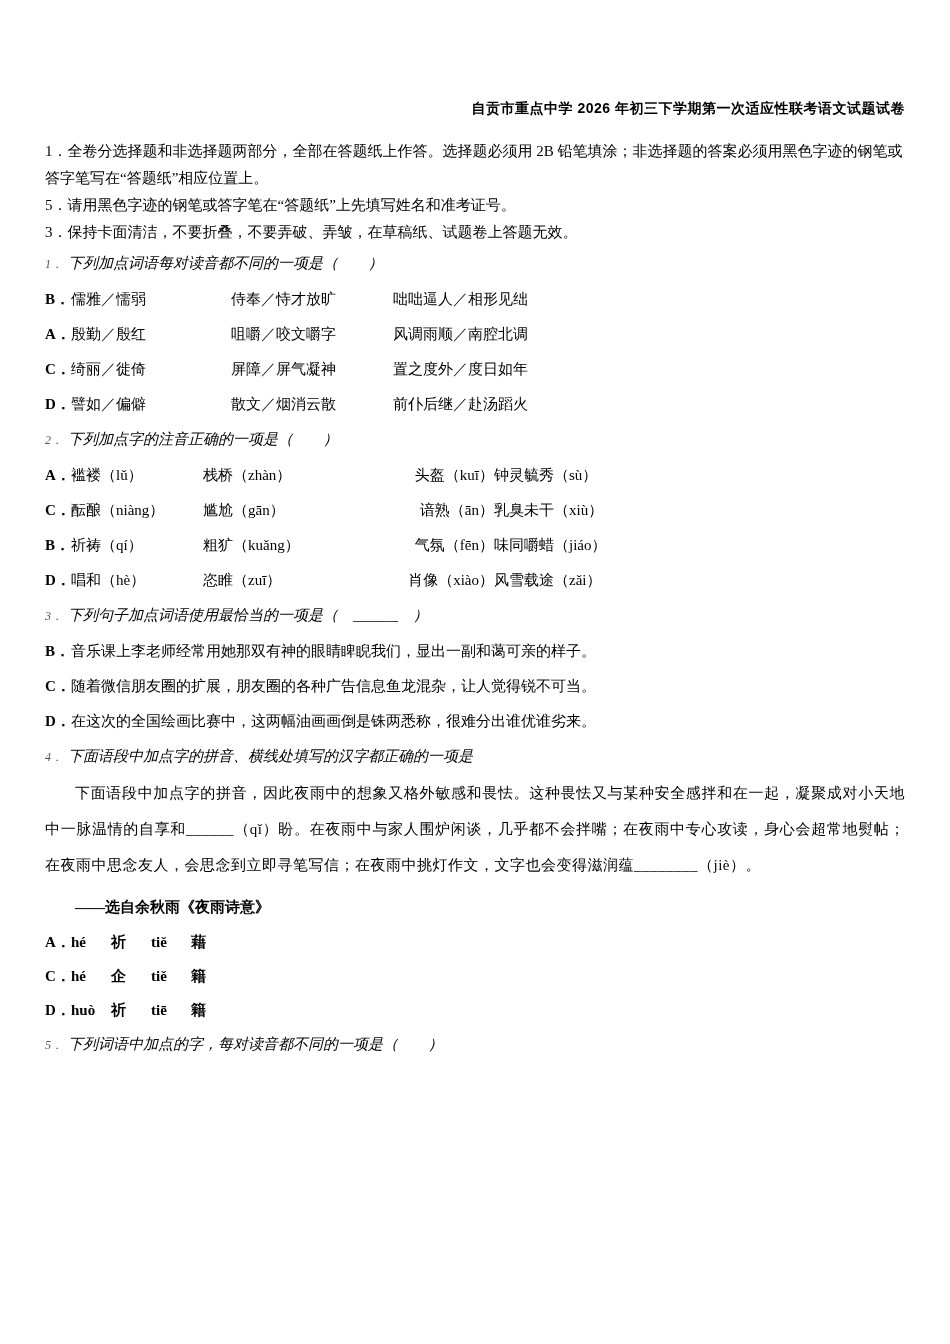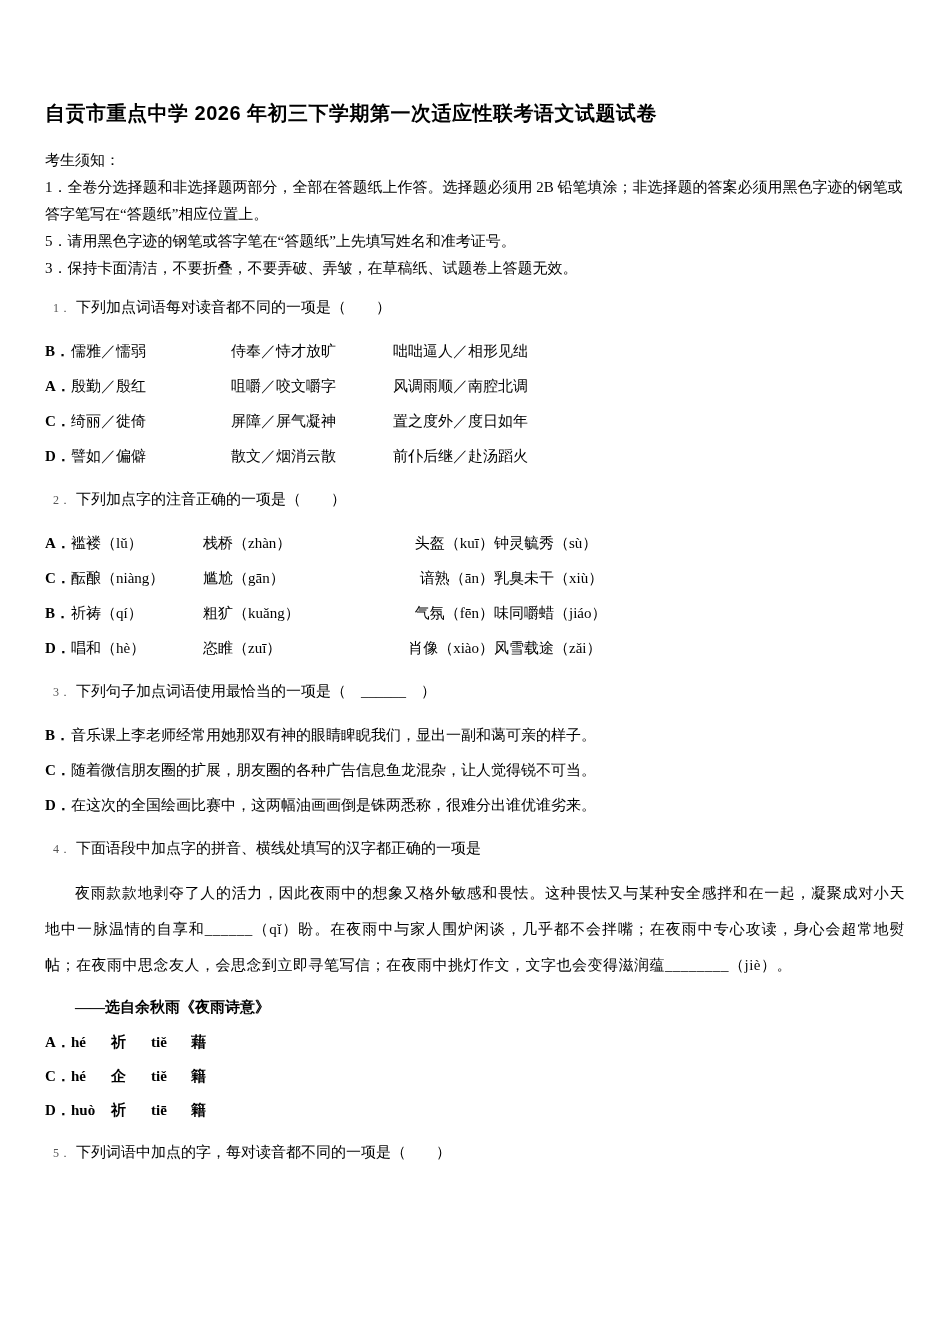--- a/index.html
+++ b/index.html
@@ -10,30 +10,30 @@
     margin: 0 auto;
     background: #ffffff;
     color: #000000;
     font-family: "Liberation Serif", "DejaVu Serif", serif;
     font-size: 15px;
     padding: 100px 45px 30px 45px;
     overflow: hidden;
   }
   .title {
     font-family: "Liberation Sans", "DejaVu Sans", sans-serif;
-    font-size: 20px;
+    font-size: 14px;
     font-weight: bold;
-    text-align: left;
+    text-align: right;
     margin: 0 0 20px 0;
     letter-spacing: 0.5px;
   }
   .notice p { margin: 0; line-height: 27px; }
   .section-heading { margin: 26px 0 0 0; line-height: 30px; }
   .question { margin: 0; }
-  .stem { margin: 8px; line-height: 35px; }
+  .stem { margin: 0; line-height: 35px; font-style: italic; }
   .qnum {
     font-size: 12px;
     color: #555555;
     margin-right: 5px;
   }
   .opt-row { line-height: 35px; white-space: nowrap; }
   .letter { font-weight: bold; display: inline-block; min-width: 26px; }
   .cell { display: inline-block; }
   .q1c0 { width: 160px; }
   .q1c1 { width: 162px; }
@@ -57,21 +57,20 @@
   .q4opts .opt-row { line-height: 34px; }
 </style>
 </head>
 <body>
 
 <div class="page">
 
   <h1 class="title">自贡市重点中学 2026 年初三下学期第一次适应性联考语文试题试卷</h1>
 
   <div class="notice">
-    <p>考生须知：</p>
     <p>1．全卷分选择题和非选择题两部分，全部在答题纸上作答。选择题必须用 2B 铅笔填涂；非选择题的答案必须用黑色字迹的钢笔或答字笔写在“答题纸”相应位置上。</p>
     <p>5．请用黑色字迹的钢笔或答字笔在“答题纸”上先填写姓名和准考证号。</p>
     <p>3．保持卡面清洁，不要折叠，不要弄破、弄皱，在草稿纸、试题卷上答题无效。</p>
   </div>
 
 
   <div class="question">
     <p class="stem"><span class="qnum">1．</span><span>下列加点词语每对读音都不同的一项是（　　）</span></p>
     <div class="opt-row">
       <span class="letter">B．</span><span class="cell q1c0">儒雅／懦弱</span><span class="cell q1c1">侍奉／恃才放旷</span><span class="cell">咄咄逼人／相形见绌</span>
@@ -111,21 +110,21 @@
     <div class="opt-row">
       <span class="letter">C．</span><span>随着微信朋友圈的扩展，朋友圈的各种广告信息鱼龙混杂，让人觉得锐不可当。</span>
     </div>
     <div class="opt-row">
       <span class="letter">D．</span><span>在这次的全国绘画比赛中，这两幅油画画倒是铢两悉称，很难分出谁优谁劣来。</span>
     </div>
   </div>
 
   <div class="question">
     <p class="stem"><span class="qnum">4．</span><span>下面语段中加点字的拼音、横线处填写的汉字都正确的一项是</span></p>
-    <p class="passage">夜雨款款地剥夺了人的活力，因此夜雨中的想象又格外敏感和畏怯。这种畏怯又与某种安全感拌和在一起，凝聚成对小天地中一脉温情的自享和______（qǐ）盼。在夜雨中与家人围炉闲谈，几乎都不会拌嘴；在夜雨中专心攻读，身心会超常地熨帖；在夜雨中思念友人，会思念到立即寻笔写信；在夜雨中挑灯作文，文字也会变得滋润蕴________（jiè）。</p>
+    <p class="passage">下面语段中加点字的拼音，因此夜雨中的想象又格外敏感和畏怯。这种畏怯又与某种安全感拌和在一起，凝聚成对小天地中一脉温情的自享和______（qǐ）盼。在夜雨中与家人围炉闲谈，几乎都不会拌嘴；在夜雨中专心攻读，身心会超常地熨帖；在夜雨中思念友人，会思念到立即寻笔写信；在夜雨中挑灯作文，文字也会变得滋润蕴________（jiè）。</p>
     <p class="passage-source">——选自余秋雨《夜雨诗意》</p>
     <div class="q4opts">
       <div class="opt-row">
         <span class="letter">A．</span><span class="cell q4cell">hé</span><span class="cell q4cell">祈</span><span class="cell q4cell">tiě</span><span class="cell q4cell">藉</span>
       </div>
       <div class="opt-row">
         <span class="letter">C．</span><span class="cell q4cell">hé</span><span class="cell q4cell">企</span><span class="cell q4cell">tiě</span><span class="cell q4cell">籍</span>
       </div>
       <div class="opt-row">
         <span class="letter">D．</span><span class="cell q4cell">huò</span><span class="cell q4cell">祈</span><span class="cell q4cell">tiē</span><span class="cell q4cell">籍</span>

